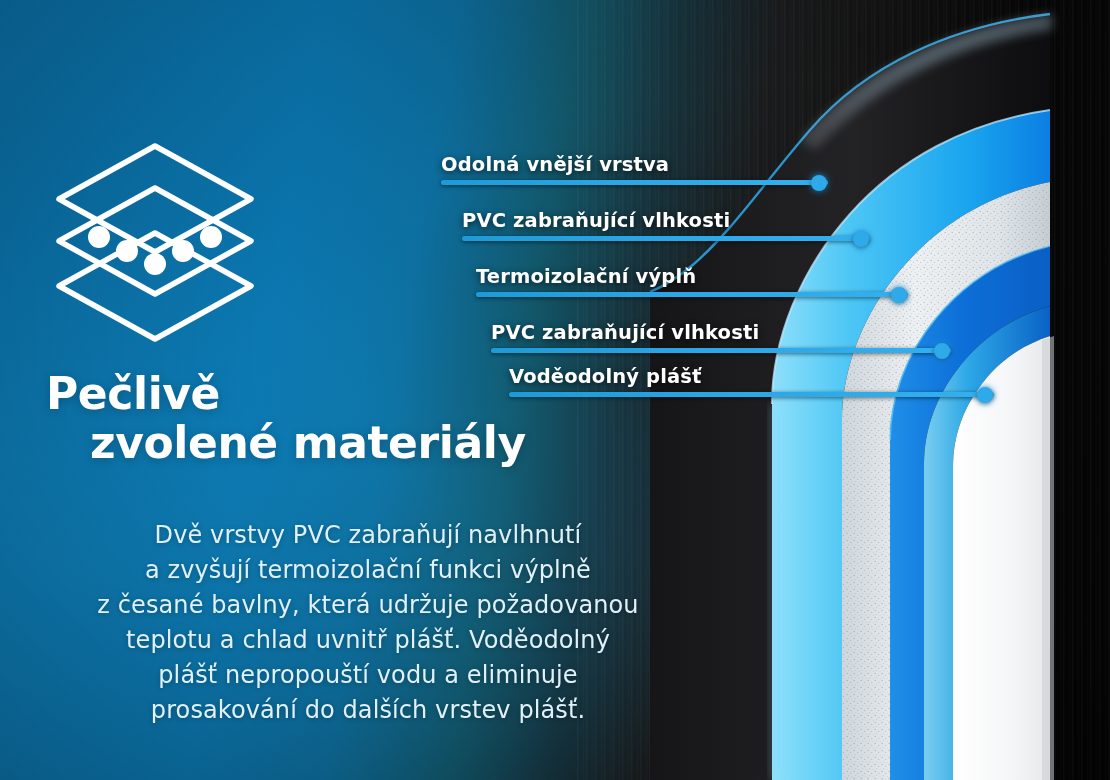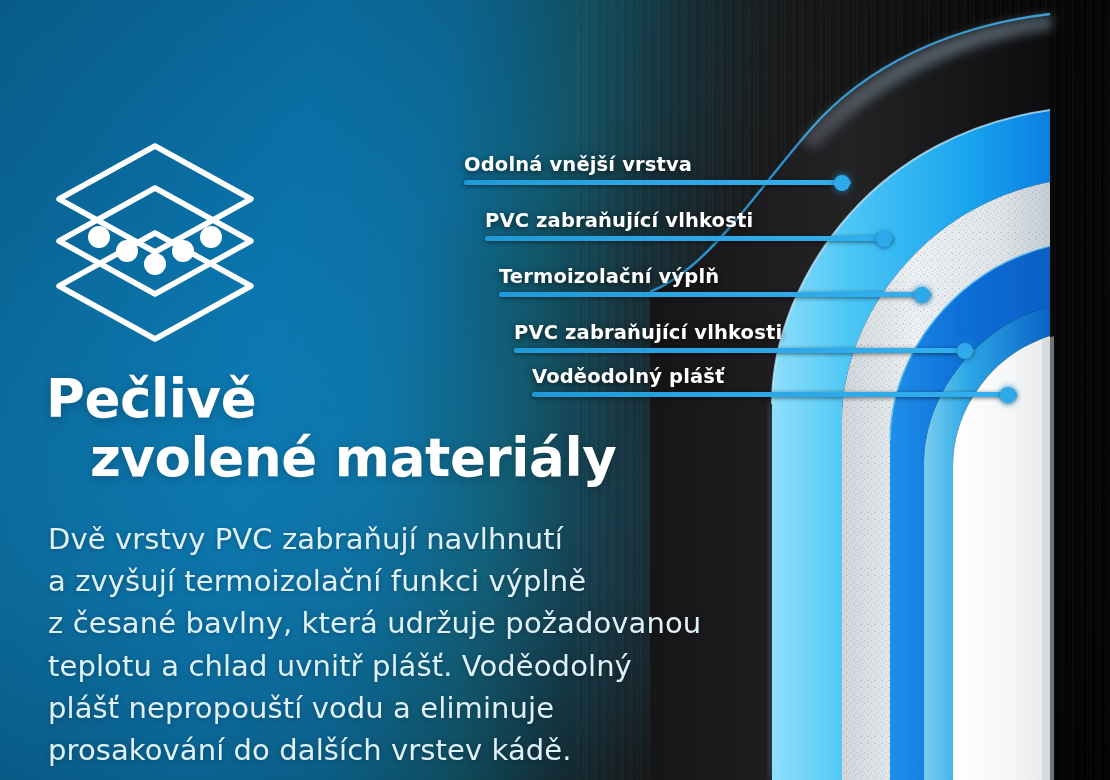--- a/index.html
+++ b/index.html
@@ -59,43 +59,44 @@
 
   
   .layers-icon { position:absolute; left:48px; top:138px; width:215px; height:205px; }
   .layers-icon svg { display:block; width:100%; height:100%; }
 
   
   .headline {
     position:absolute; left:46px; top:370px;
     width:600px;
     color:#ffffff;
-    font-size:53px;
+    font-size:44px;
     font-weight:700;
     line-height:1.11;
     letter-spacing:-.4px;
     text-shadow:0 2px 10px rgba(0,0,0,.22);
   }
   .headline .l2 { display:block;margin-left:44px; }
 
   
   .bodytext {
     position:absolute; left:48px; top:518px;
     width:640px;
     color:#dff2fb;
-    font-size:29px;
+    font-size:24px;
     font-weight:400;
     line-height:1.455;
     letter-spacing:.1px;
     text-shadow:0 1px 5px rgba(0,0,0,.28);
+    text-align:center;
   }
   .bodytext span { display:block; white-space:nowrap; }
 
   
-  .callouts { position:absolute; inset:0; pointer-events:none;margin-left:23px; }
+  .callouts { position:absolute; inset:0; pointer-events:none; }
   .callout { position:absolute; }
   .callout .c-label {
     position:absolute;
     left:0; bottom:9px;
     white-space:nowrap;
     color:#ffffff;
     font-size:19.5px;
     font-weight:700;
     letter-spacing:.15px;
     text-shadow:0 2px 7px rgba(0,0,0,.65);
@@ -268,16 +269,16 @@
     <span class="l1">Pečlivě</span>
     <span class="l2">zvolené materiály</span>
   </h1>
 
   <div class="bodytext">
     <span>Dvě vrstvy PVC zabraňují navlhnutí</span>
     <span>a zvyšují termoizolační funkci výplně</span>
     <span>z česané bavlny, která udržuje požadovanou</span>
     <span>teplotu a chlad uvnitř plášť. Voděodolný</span>
     <span>plášť nepropouští vodu a eliminuje</span>
-    <span>prosakování do dalších vrstev kádě.</span>
+    <span>prosakování do dalších vrstev plášť.</span>
   </div>
 
 </div>
 
 </body></html>

